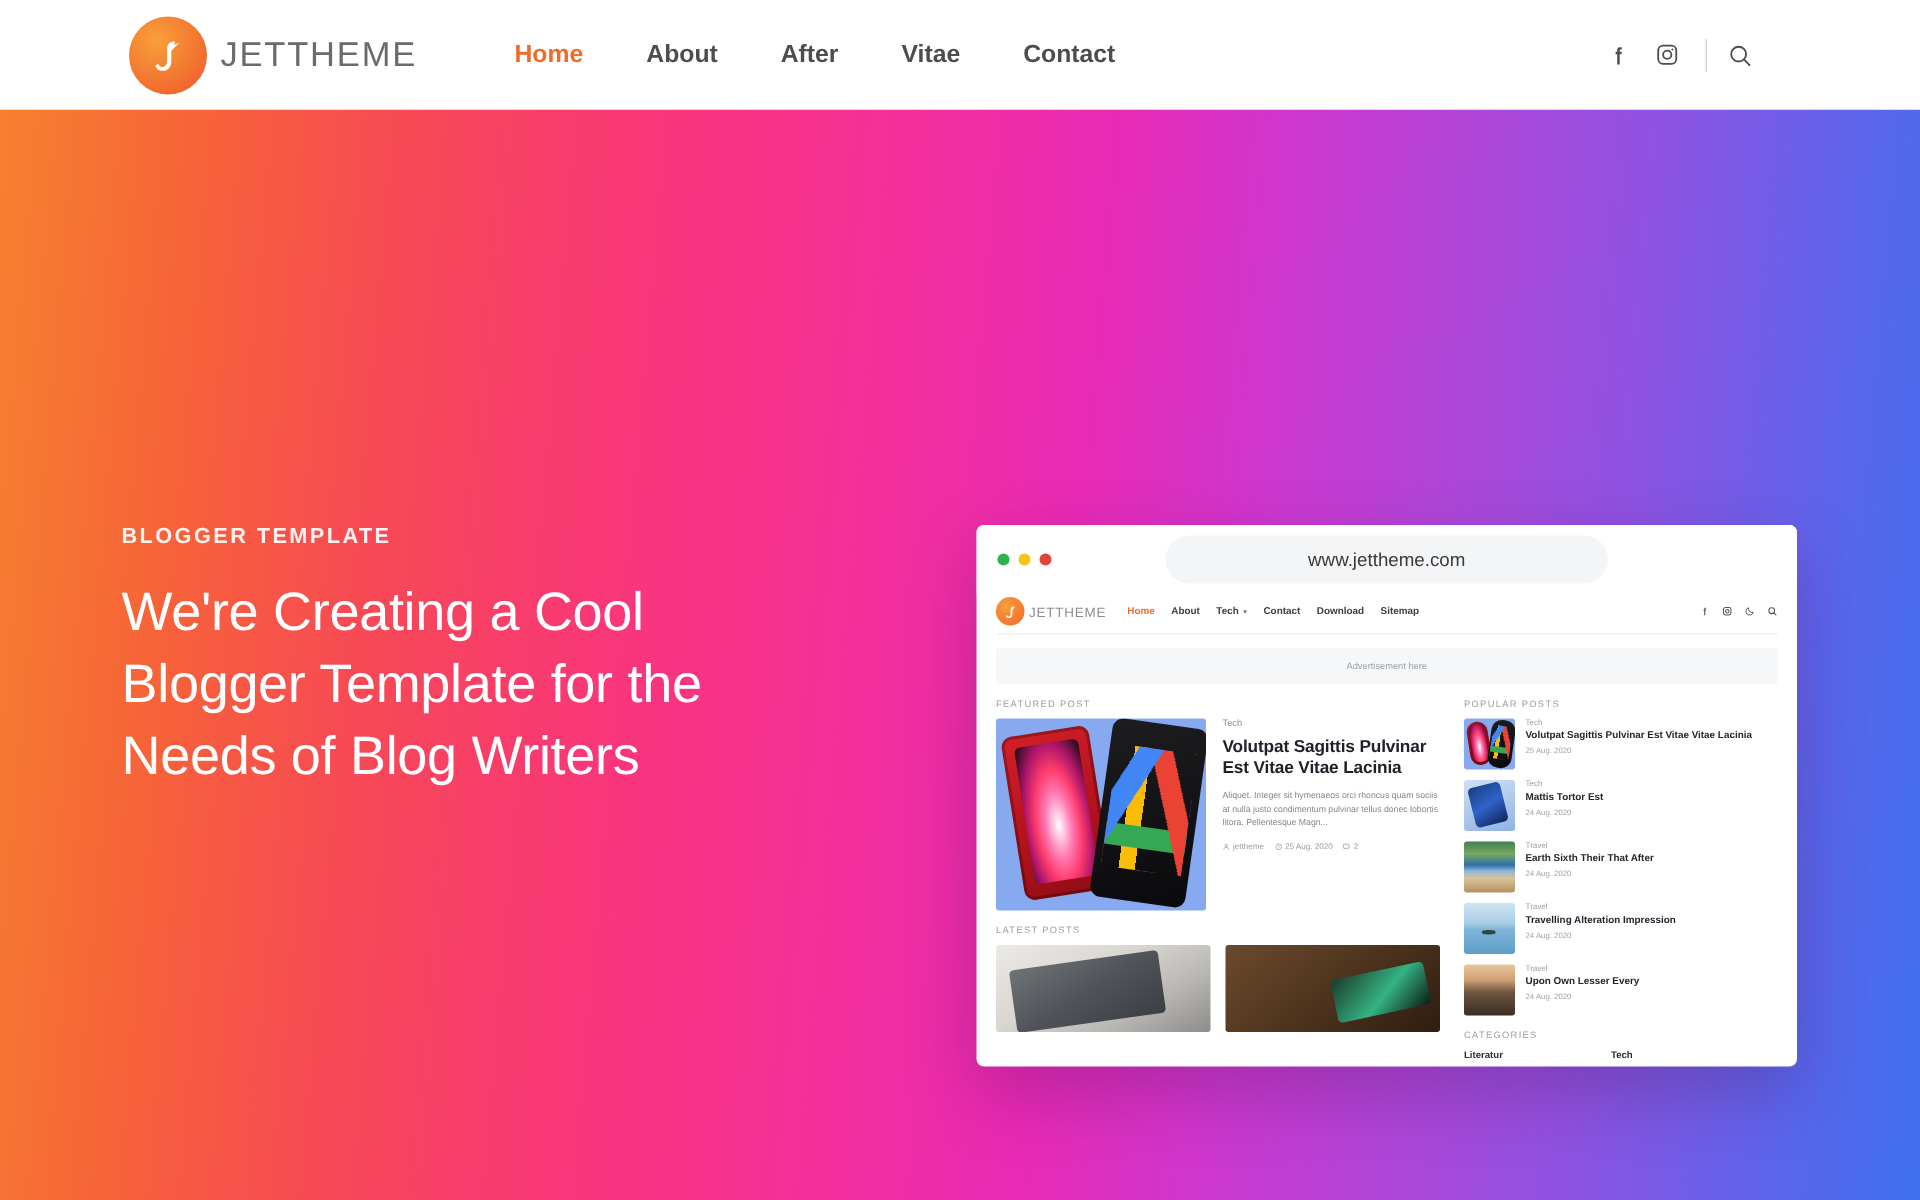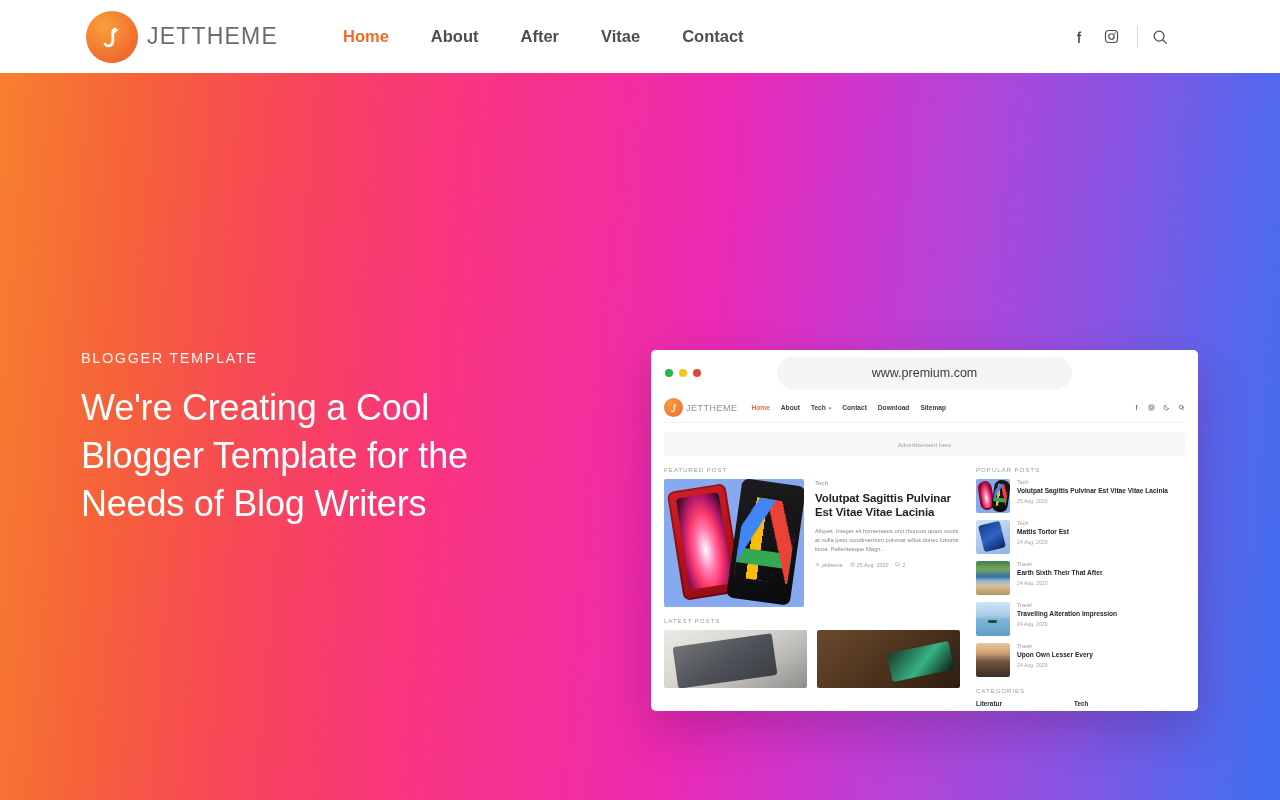--- a/index.html
+++ b/index.html
@@ -91,21 +91,21 @@
     position: absolute;
     left: 81px;
     top: 277px;
     width: 560px;
   }
   .eyebrow {
     font-size: 14.5px;
     letter-spacing: 1.6px;
     color: rgba(255,255,255,0.92);
     margin-bottom: 18px;
-    font-weight: 400;
+    font-weight: 700;
   }
   .hero-title {
     font-size: 36px;
     line-height: 48px;
     font-weight: normal;
     color: #ffffff;
     letter-spacing: -0.2px;
     max-width: 470px;
   }
   .hero-sub {
@@ -370,21 +370,21 @@
 
     <div class="browser">
 
       <div class="browser-bar">
         <div class="dots">
           <span class="dot green"></span>
           <span class="dot yellow"></span>
           <span class="dot red"></span>
         </div>
         <div class="urlbar">
-          <span>www.premium.com</span>
+          <span>www.jettheme.com</span>
         </div>
       </div>
 
       <div class="site">
 
         <div class="site-nav">
           <div class="site-brand">
             <span class="site-logo">
               <svg width="12" height="12" viewBox="0 0 30 30">
                 <path d="M19.5 5.5 C19.5 5.5 16.8 5.6 15.4 7.3 C14.6 8.3 14.4 9.6 14.4 10.6 L14.4 18.8 C14.4 21.3 12.9 22.6 11.2 22.6 C9.8 22.6 8.9 21.8 8.6 20.6 L6.4 21.6 C7.1 23.9 9.0 25.2 11.4 25.2 C14.9 25.2 17.2 22.8 17.2 19.0 L17.2 10.9 C17.2 9.3 18.0 8.3 19.4 8.2 Z" fill="#fff"></path>

